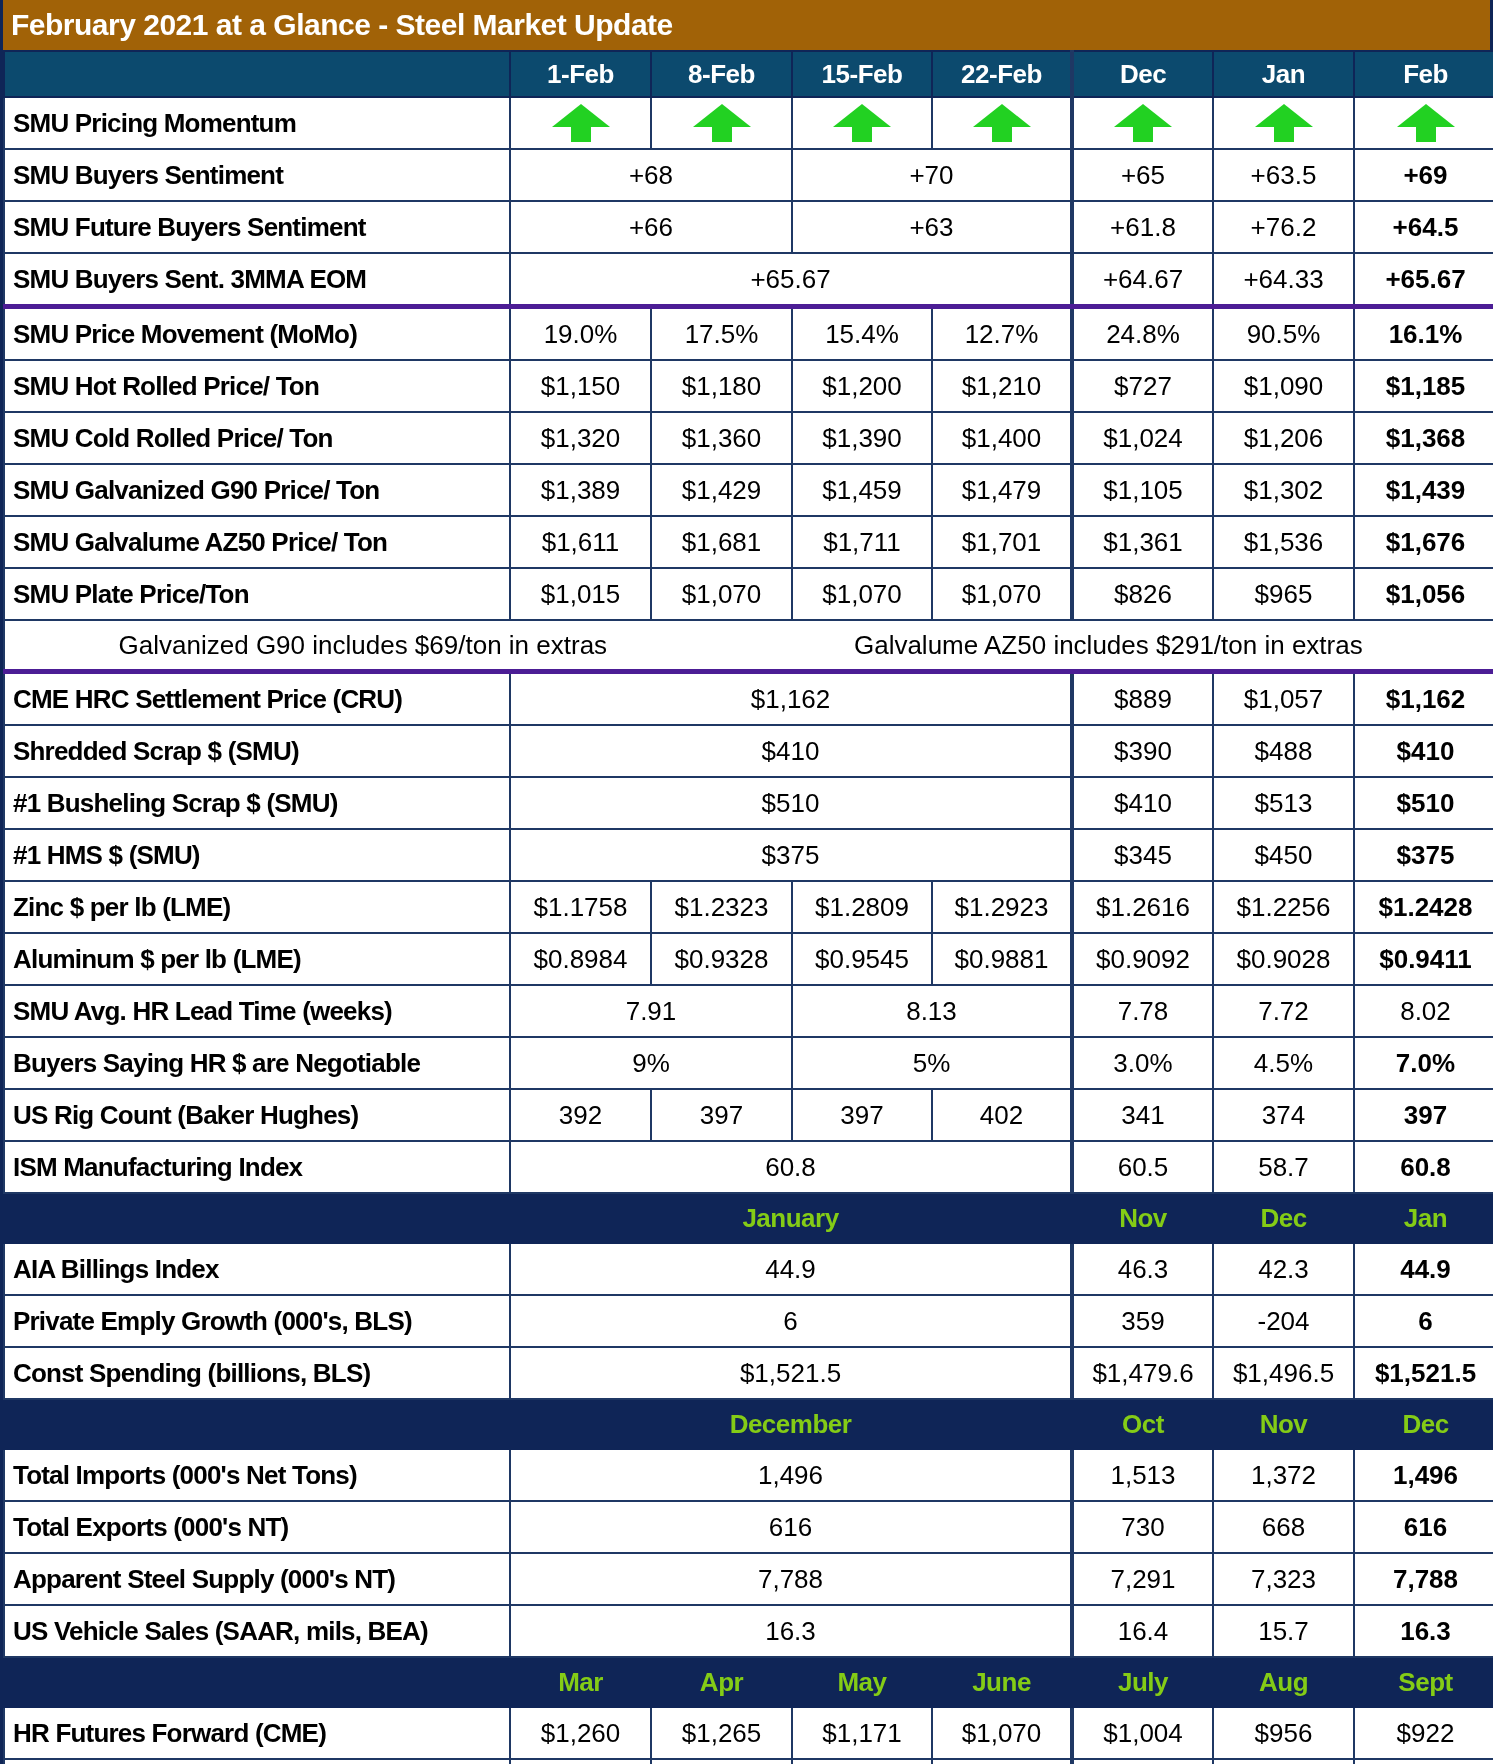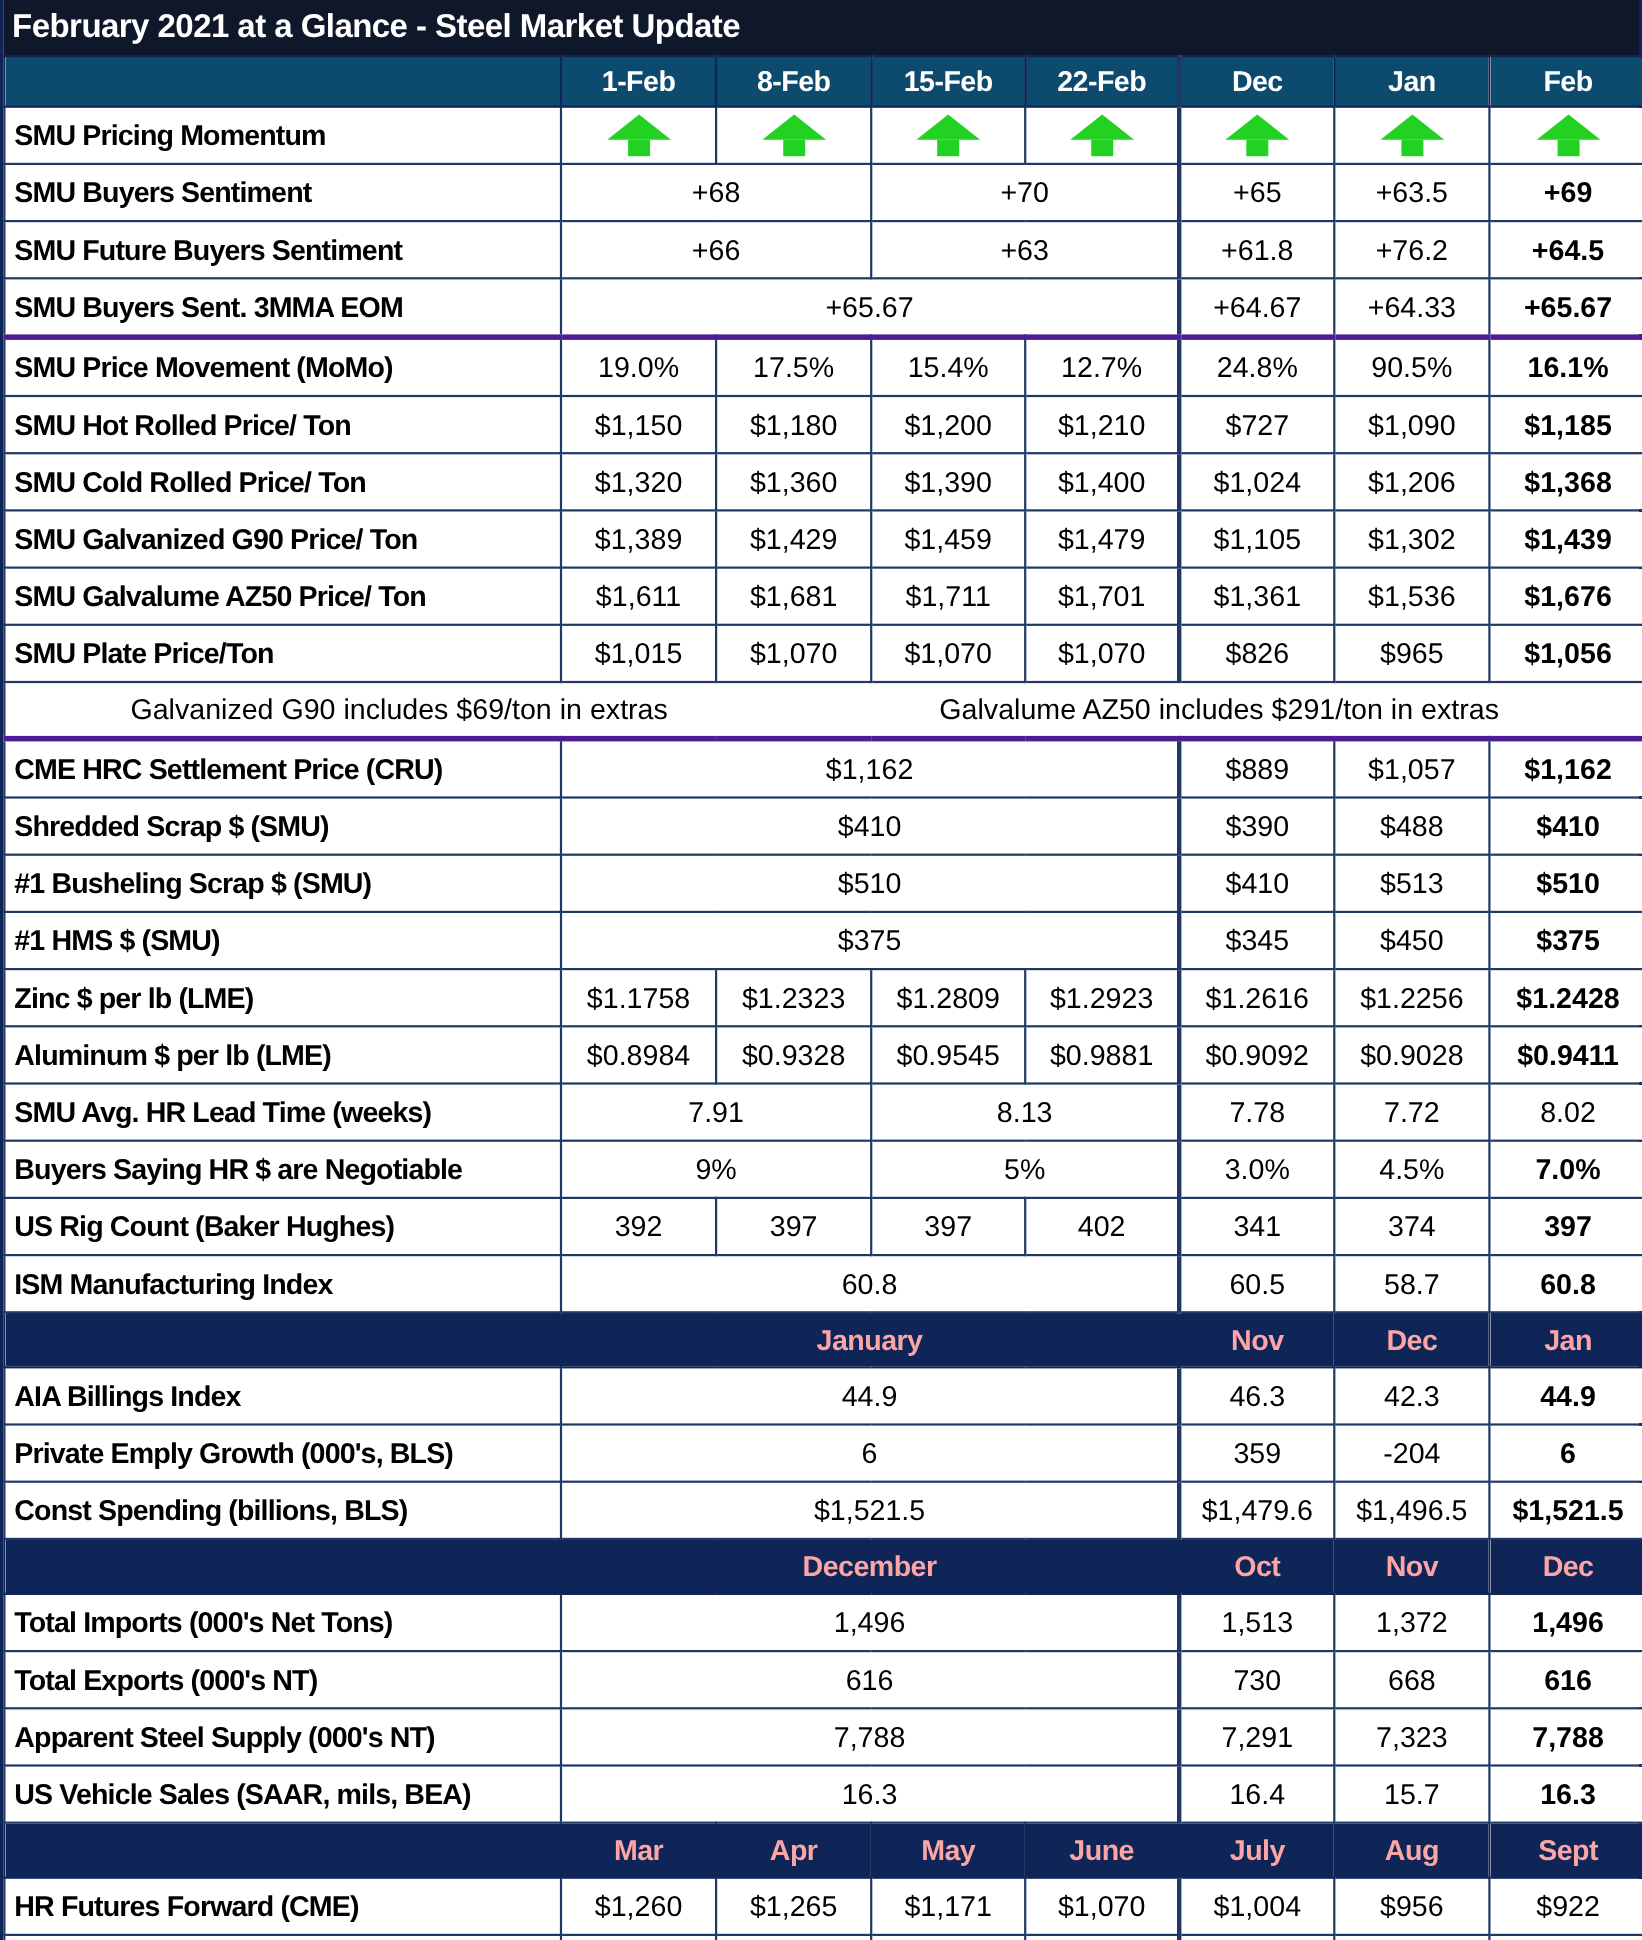--- a/index.html
+++ b/index.html
@@ -1,34 +1,34 @@
 <!DOCTYPE html>
 <html><head>
 <meta charset="utf-8">
 <style>
   html, body { margin: 0; padding: 0; background: #ffffff; }
   body { width: 1493px; font-family: "Liberation Sans", sans-serif; }
   .sheet { width: 1493px; border-left: 3px solid #0f2557; border-right: 3px solid #0f2557; box-sizing: border-box; }
   .title {
-    background: #0f172a; color: #ffffff; font-weight: bold; font-size: 30px;
+    background: #a16207; color: #ffffff; font-weight: bold; font-size: 30px;
     height: 50px; line-height: 50px; padding-left: 8px; letter-spacing: -0.5px;
   }
   table { border-collapse: collapse; width: 100%; table-layout: fixed; }
   th, td { border: 2px solid #1f3864; overflow: hidden; white-space: nowrap; }
   thead th {
     background: #0c4a6e; color: #ffffff; font-weight: bold; font-size: 26px;
     height: 42px; border-color: #0f2557; text-align: center; letter-spacing: -0.5px;
   }
   tbody td { height: 48px; font-size: 26px; color: #000; text-align: center; background: #fff; }
   td.label { text-align: left; font-weight: bold; padding-left: 8px; letter-spacing: -0.8px; margin-left: 41px; }
   td.b { font-weight: bold; }
   td.tl, th.tl { border-left: 4px solid #1f3864; }
   tr.thick td { border-bottom: 5px solid #4c1d95; }
   tr.sec td {
-    background: #0f2557; color: #fca5a5; font-weight: bold; border-color: #0f2557;
+    background: #0f2557; color: #84cc16; font-weight: bold; border-color: #0f2557;
     height: 46px; letter-spacing: -0.5px;
   }
   td.note { padding: 0; }
   .note-wrap { display: flex; width: 100%; }
   .note-l { flex: 0 0 48%; text-align: center; }
   .note-r { flex: 0 0 52%; text-align: center; }
   .arrow { display: flex; flex-direction: column; align-items: center; justify-content: center; }
   .arrow .tri {
     width: 0; height: 0;
     border-left: 29px solid transparent; border-right: 29px solid transparent;

